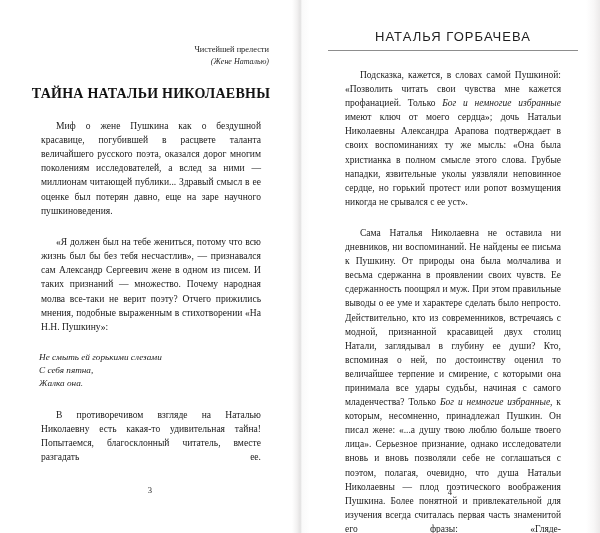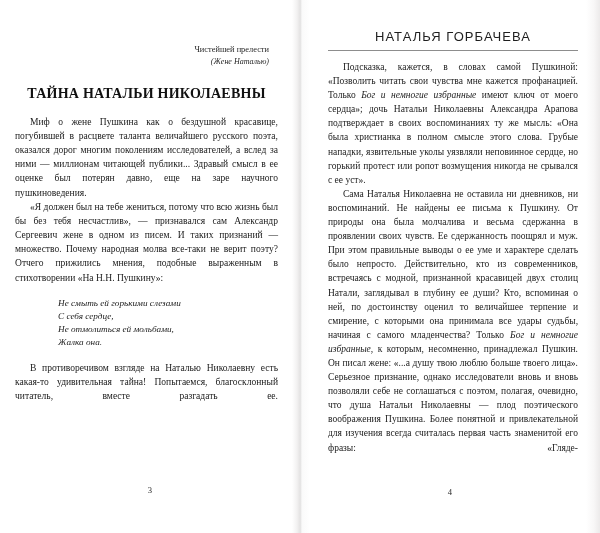--- a/index.html
+++ b/index.html
@@ -53,21 +53,21 @@
     pointer-events: none;
     z-index: 2;
   }
   .page {
     position: relative;
     width: 300px;
     height: 533px;
     box-sizing: border-box;
     background: #ffffff;
   }
-  .page-left  { padding: 0 22px 0 15px; }
+  .page-left  { padding: 0 22px 0 24px; }
   .page-right { padding: 0 22px 0 28px; }
 
   
   .running-head {
     text-align: center;
     font-family: "Liberation Sans", "DejaVu Sans", sans-serif;
     font-size: 13px;
     letter-spacing: 1.05px;
     color: #1e1e1e;
     padding-top: 29px;
@@ -99,21 +99,21 @@
     margin-bottom: 13px;
     text-align: center;
     font-size: 14px;
     letter-spacing: 0.25px;
     color: #111111;
     white-space: nowrap;
   }
 
   
   .body-text p {
-    margin: 0;
+    margin: 17px;
     text-align: justify;
     text-align-last: left;
     font-size: 9.55px;
     line-height: 14.15px;
     text-indent: 15px;
     color: #1b1b1b;
     hyphens: manual;
   }
   .page-right .body-text p {
     font-size: 9.5px;
@@ -123,21 +123,21 @@
 
   
   .verse {
     margin: 12px 0 11px 0;
     padding-left: 15px;
     font-style: italic;
     font-size: 9.2px;
     line-height: 13.2px;
     color: #1b1b1b;
   }
-  .verse div { white-space: nowrap; margin-left: 28px; }
+  .verse div { white-space: nowrap; }
 
   
   .folio {
     position: absolute;
     bottom: 38px;
     left: 0;
     right: 0;
     text-align: center;
     font-size: 8.6px;
     color: #2a2a2a;
@@ -160,22 +160,21 @@
 
     <h1 class="chapter-title">ТАЙНА НАТАЛЬИ НИКОЛАЕВНЫ</h1>
 
     <div class="body-text">
       <p>Миф о жене Пушкина как о бездушной красавице, погубившей в расцвете таланта величайшего русского поэта, оказался дорог многим поколениям исследователей, а вслед за ними — миллионам читающей публики... Здравый смысл в ее оценке был потерян давно, еще на заре научного пушкиноведения.</p>
       <p>«Я должен был на тебе жениться, потому что всю жизнь был бы без тебя несчастлив», — признавался сам Александр Сергеевич жене в одном из писем. И таких признаний — множество. Почему народная молва все-таки не верит поэту? Отчего прижились мнения, подобные выраженным в стихотворении «На Н.Н. Пушкину»:</p>
     </div>
 
     <div class="verse">
       <div>Не смыть ей горькими слезами</div>
-      <div>С себя сердце,</div>
-      <div>Не отмолиться ей мольбами,</div>
+      <div>С себя пятна,</div>
       <div>Жалка она.</div>
     </div>
 
     <div class="body-text">
       <p class="last-flush">В противоречивом взгляде на Наталью Николаевну есть какая-то удивительная тайна! Попытаемся, благосклонный читатель, вместе разгадать ее.</p>
     </div>
 
     <div class="folio">3</div>
   </div>
 

